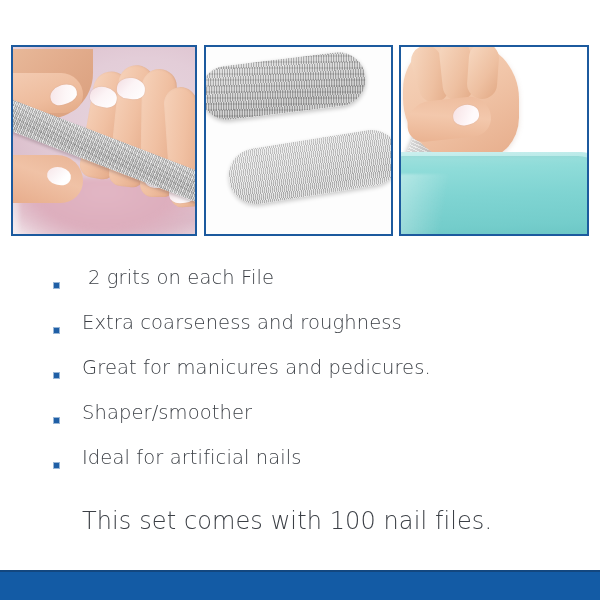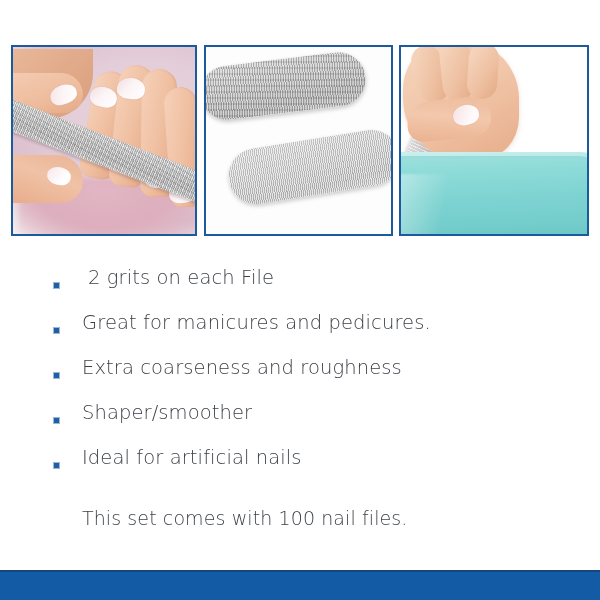--- a/index.html
+++ b/index.html
@@ -261,21 +261,21 @@
     color: #3b3f45;
     letter-spacing: .1px;
     white-space: nowrap;
   }
   .feature-text.indent-extra { left: 88px; }
 
   .closing {
     position: absolute;
     left: 82px; top: 507px;
     font-family: "DejaVu Sans", "Liberation Sans", sans-serif;
-    font-size: 19px;
+    font-size: 24px;
     font-weight: 300;
     color: #3b3f45;
     letter-spacing: .1px;
     white-space: nowrap;
   }
 
   
   .bottom-rule {
     position: absolute;
     left: 0; top: 570px;
@@ -347,26 +347,26 @@
 
   <div class="features">
 
     <div class="feature-row">
       <span class="bullet"></span>
       <span class="feature-text indent-extra">2 grits on each File</span>
     </div>
 
     <div class="feature-row">
       <span class="bullet"></span>
+      <span class="feature-text">Extra coarseness and roughness</span>
+    </div>
+
+    <div class="feature-row">
+      <span class="bullet"></span>
       <span class="feature-text">Great for manicures and pedicures.</span>
-    </div>
-
-    <div class="feature-row">
-      <span class="bullet"></span>
-      <span class="feature-text">Extra coarseness and roughness</span>
     </div>
 
     <div class="feature-row">
       <span class="bullet"></span>
       <span class="feature-text">Shaper/smoother</span>
     </div>
 
     <div class="feature-row">
       <span class="bullet"></span>
       <span class="feature-text">Ideal for artificial nails</span>

